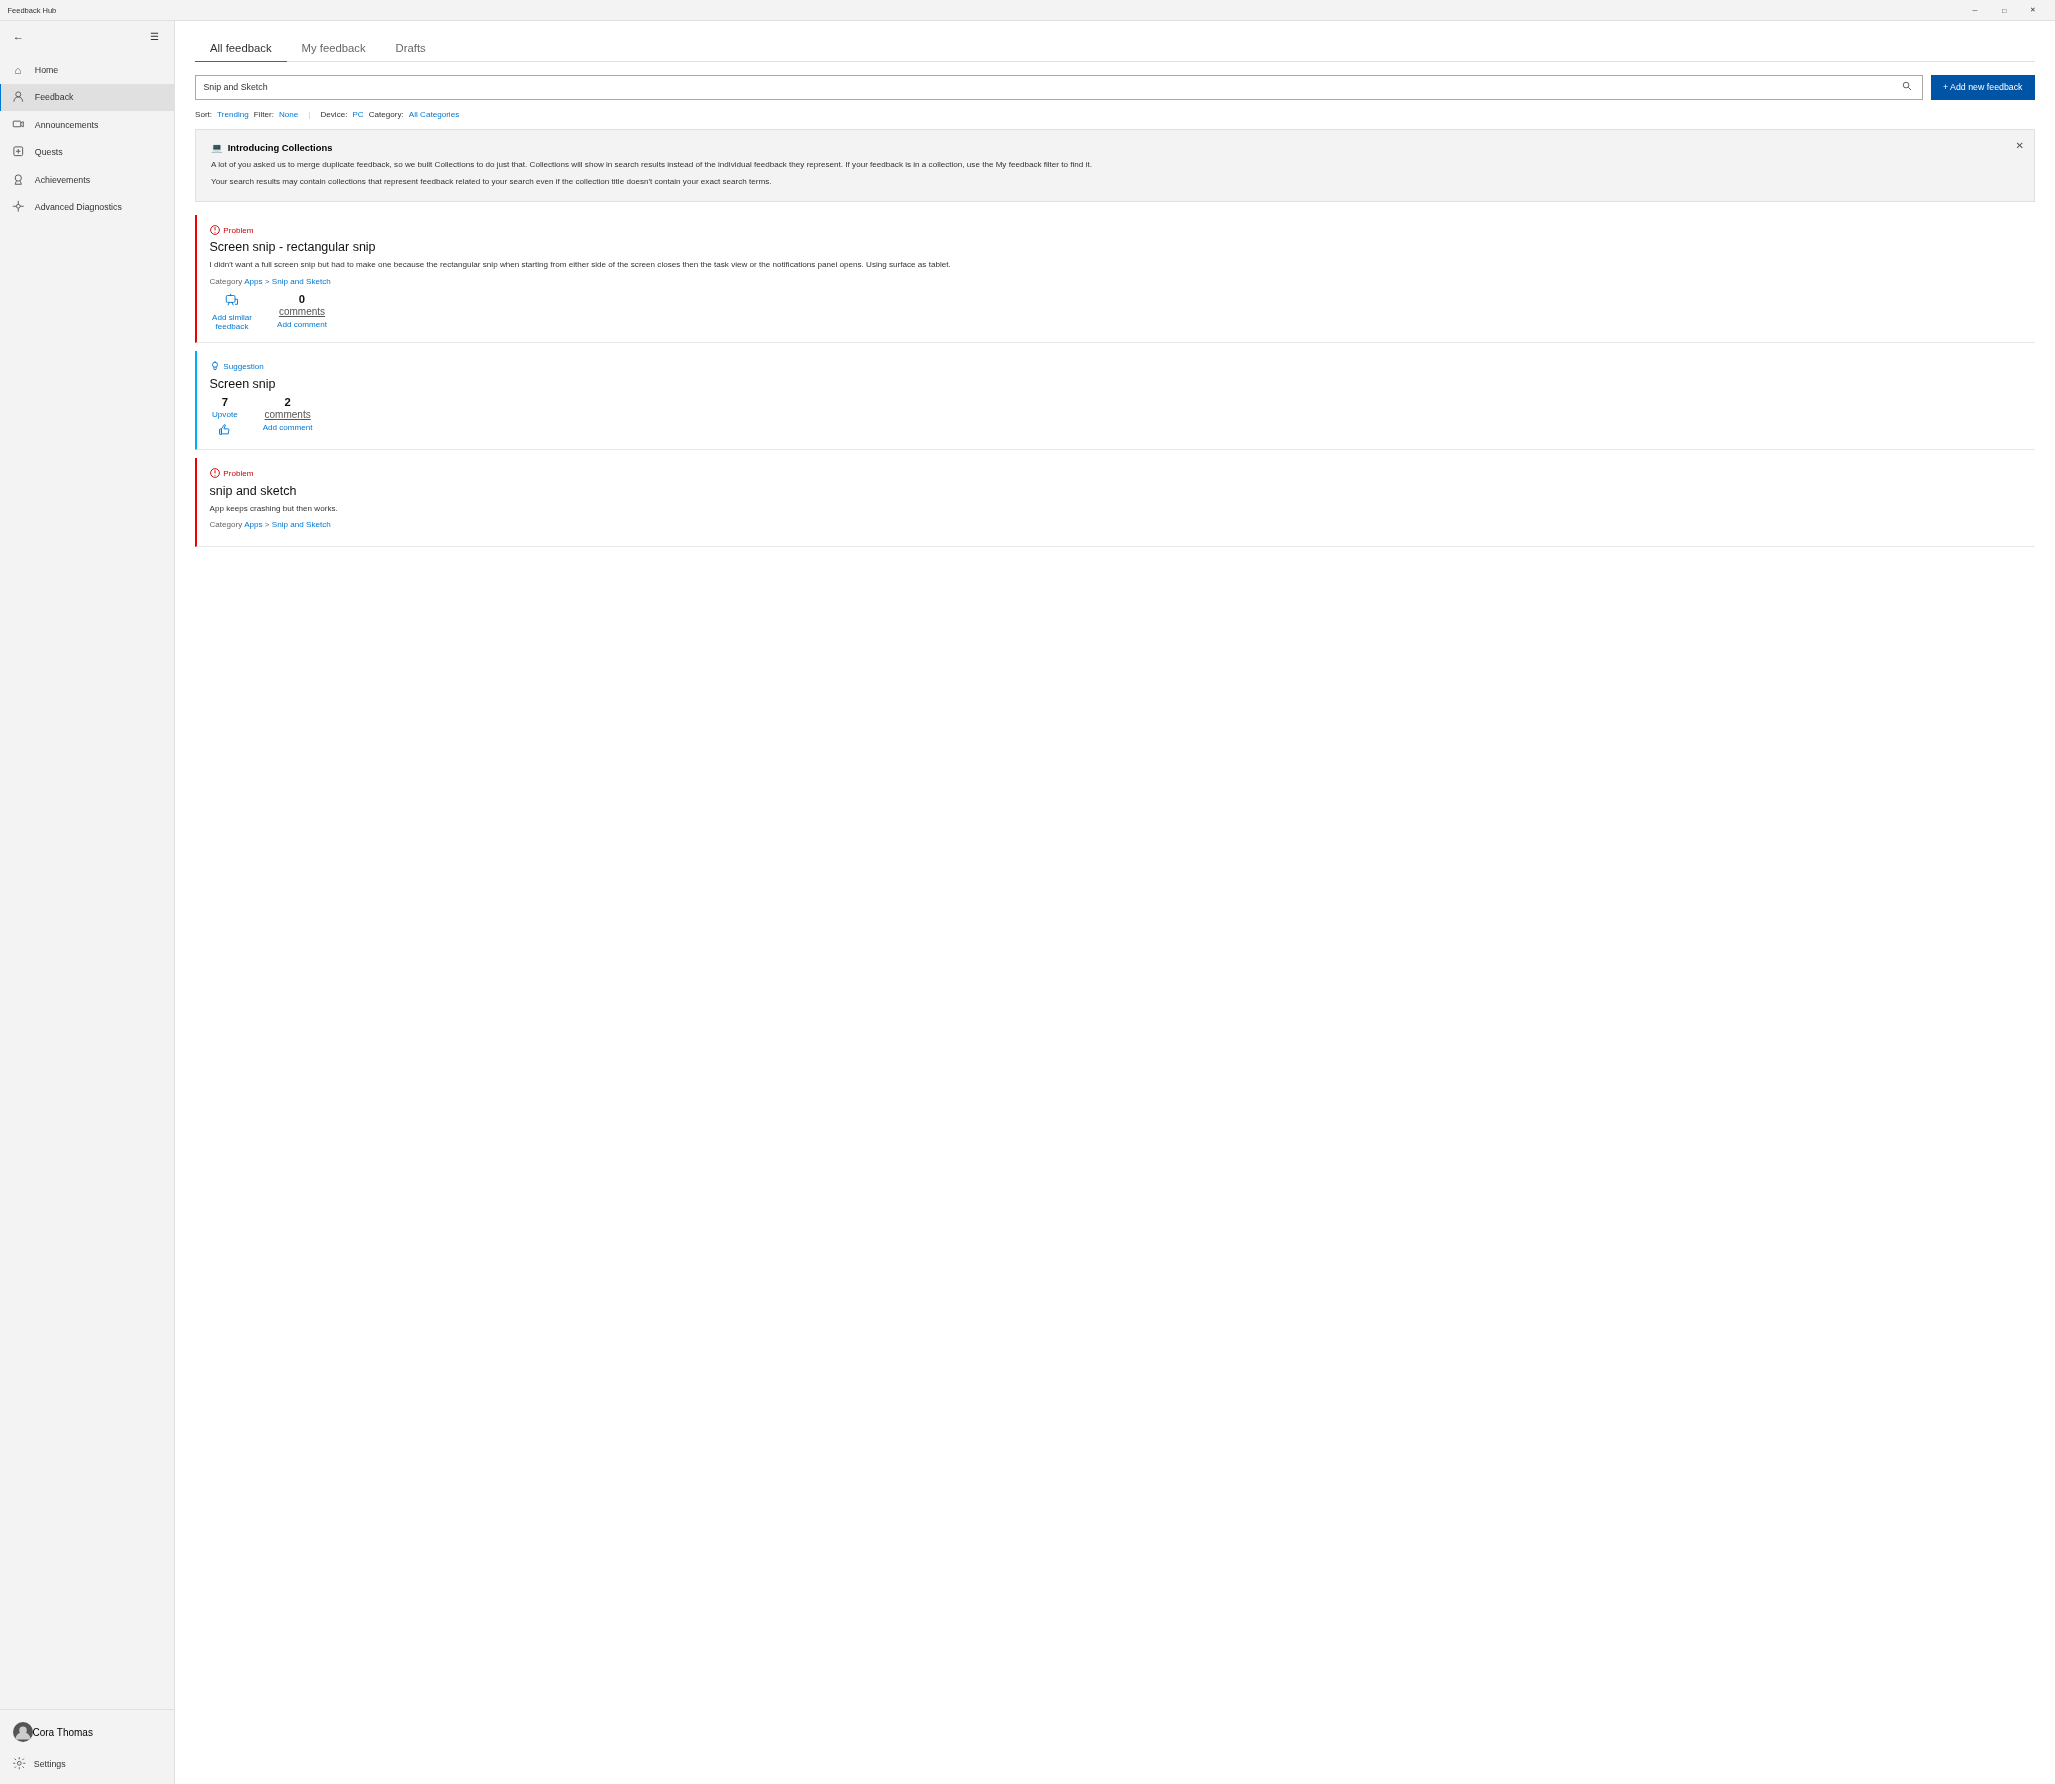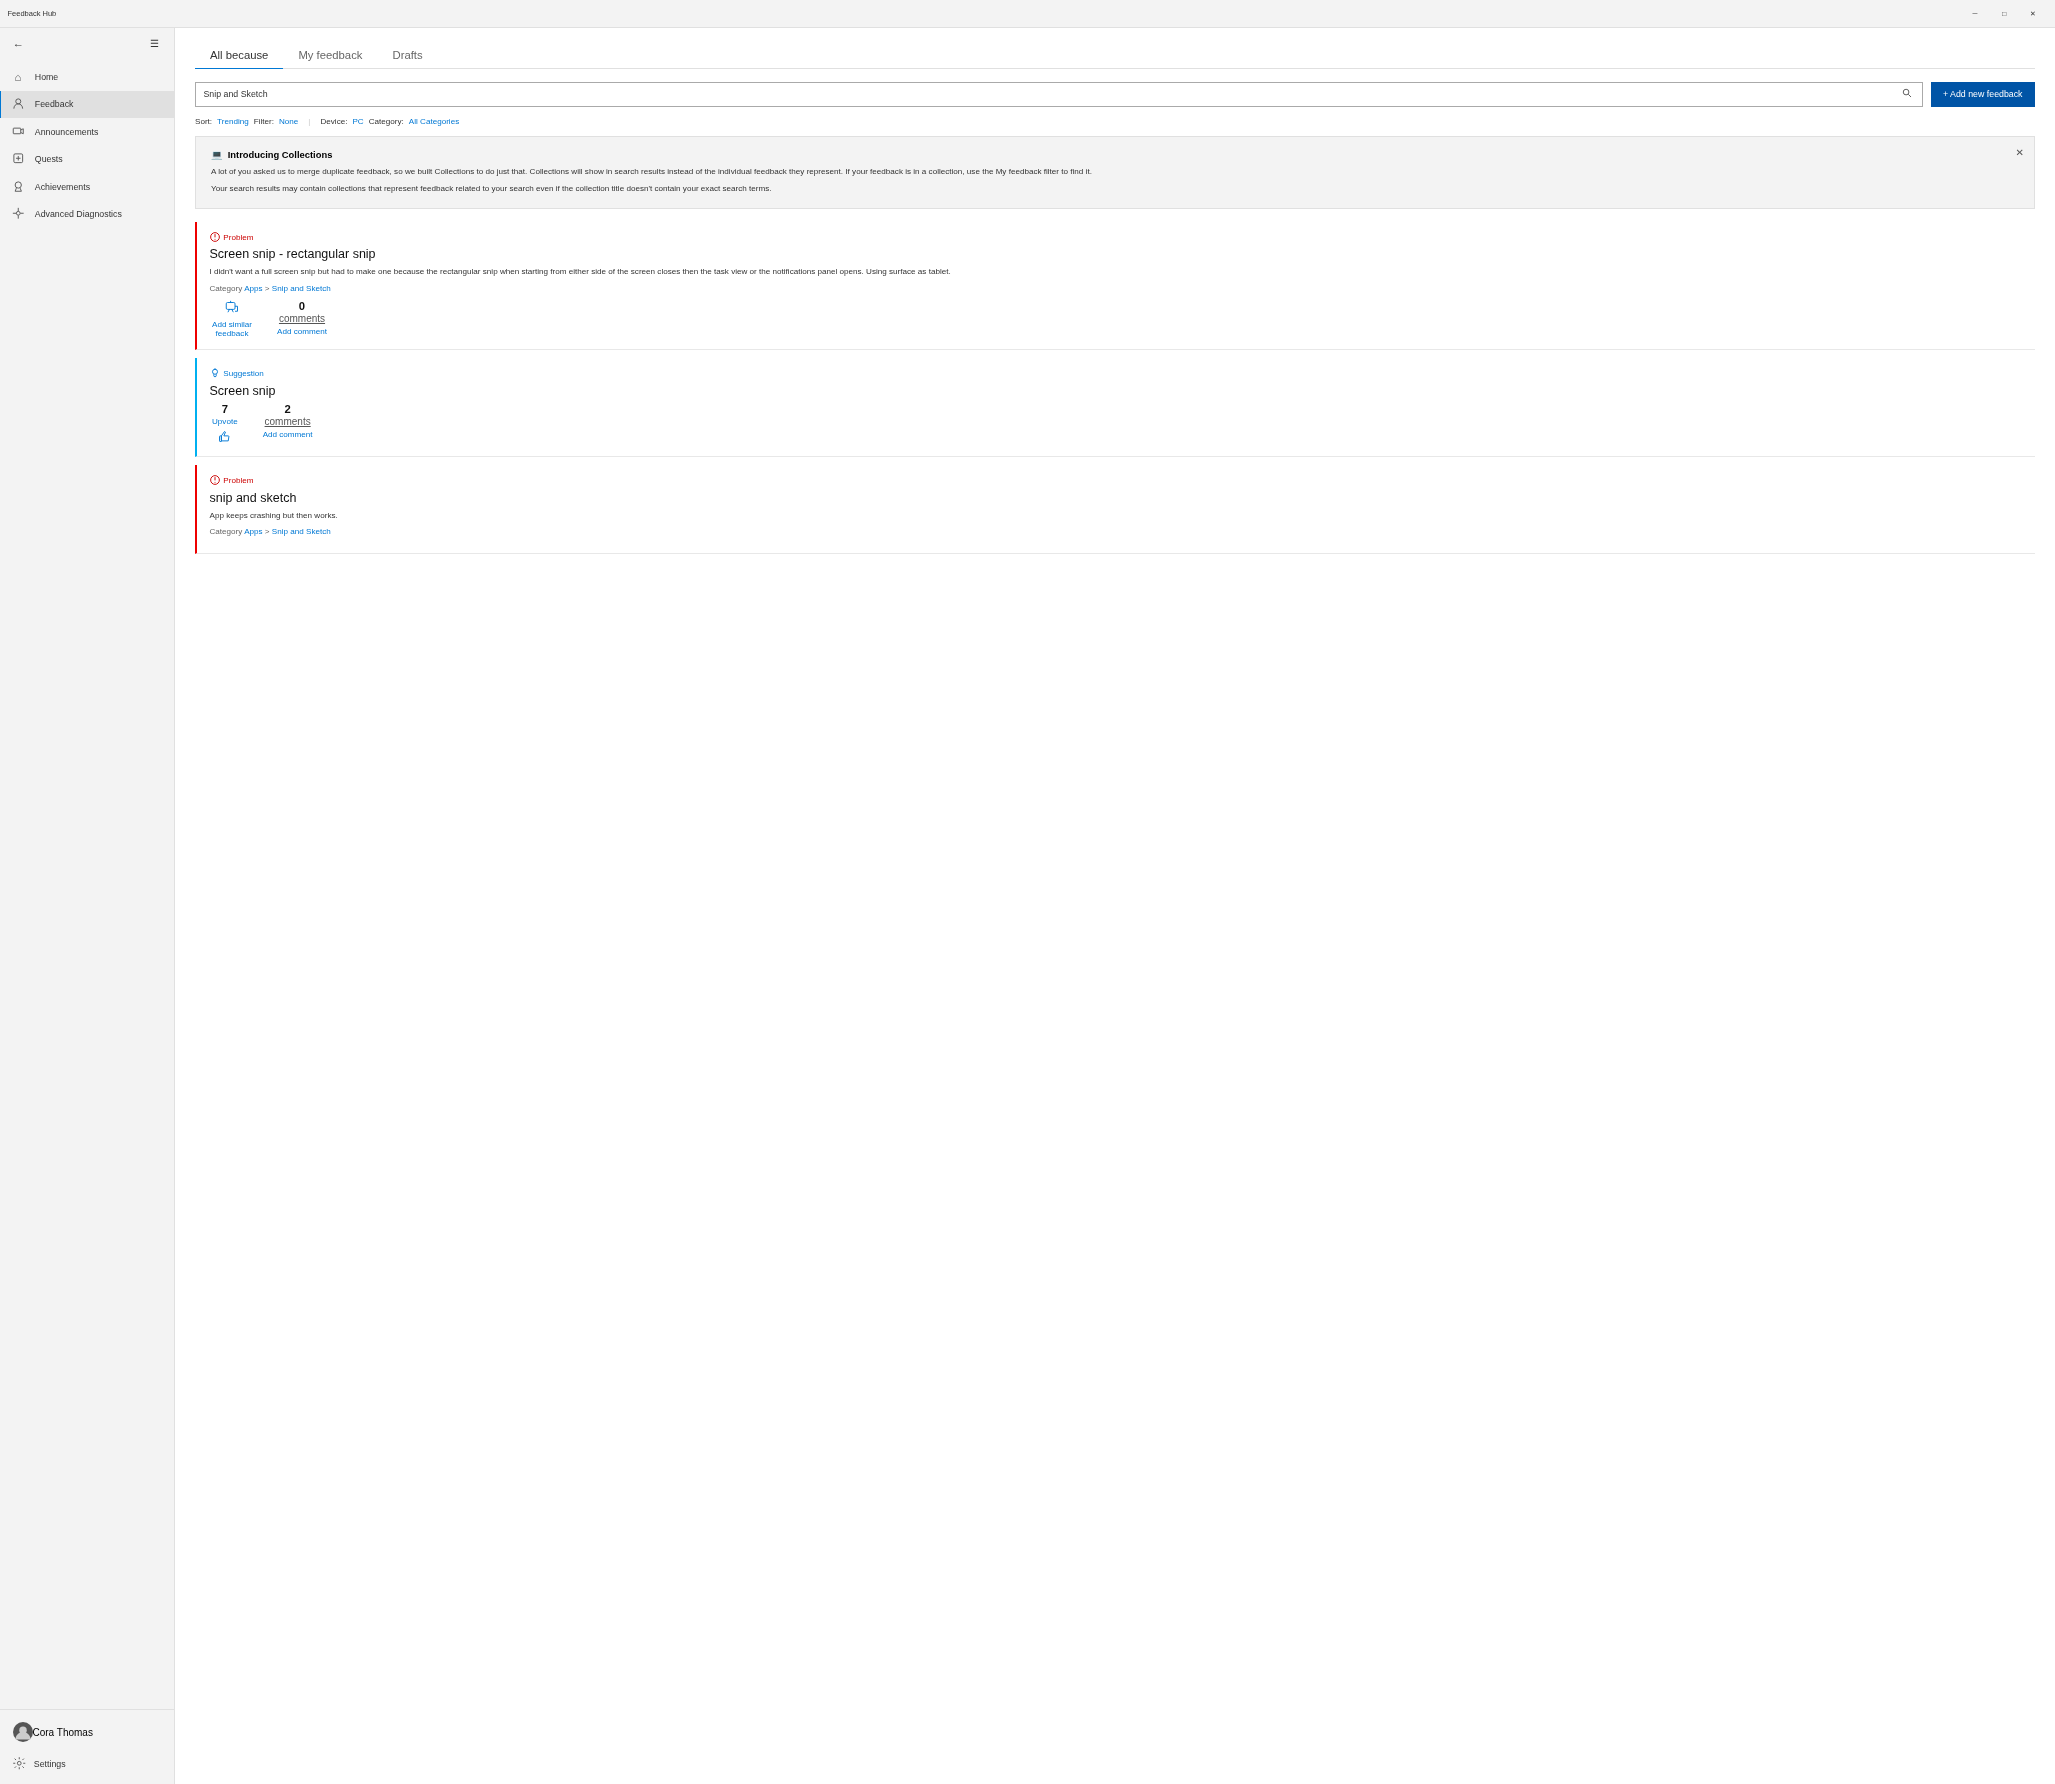--- a/index.html
+++ b/index.html
@@ -1,21 +1,21 @@
 <!DOCTYPE html>
 <html style="font-size:10px"><head>
   <meta charset="utf-8">
   <style>
     * { box-sizing: border-box; margin: 0; padding: 0; }
     body { font-family: 'Segoe UI', sans-serif; background: #fff; display: flex; flex-direction: column; height: 100vh; overflow: hidden; }
 
     
     .title-bar {
       background: #f3f3f3;
-      height: 28px;
+      height: 21px;
       display: flex;
       align-items: center;
       padding: 0 7.5px;
       border-bottom: 0.6px solid #e0e0e0;
       user-select: none;
       justify-content: center;
     }
     .title-bar-text {
       font-size: 7.5px;
       color: #333;
@@ -433,21 +433,21 @@
           </svg>
         </span>
         <span>Settings</span>
       </div>
     </div>
   </div>
 
   <div class="main-content">
 
     <div class="tabs">
-      <span class="tab active">All because</span>
+      <span class="tab active">All feedback</span>
       <span class="tab">My feedback</span>
       <span class="tab">Drafts</span>
     </div>
 
     <div class="search-row">
       <div class="search-box">
         <input class="search-input" type="text" value="Snip and Sketch" style="">
         <button class="search-icon-btn">
           <svg width="10" height="10" viewBox="0 0 16 16" fill="none">
             <circle cx="6.5" cy="6.5" r="4.5" stroke="#555" stroke-width="1.5" fill="none"></circle>

